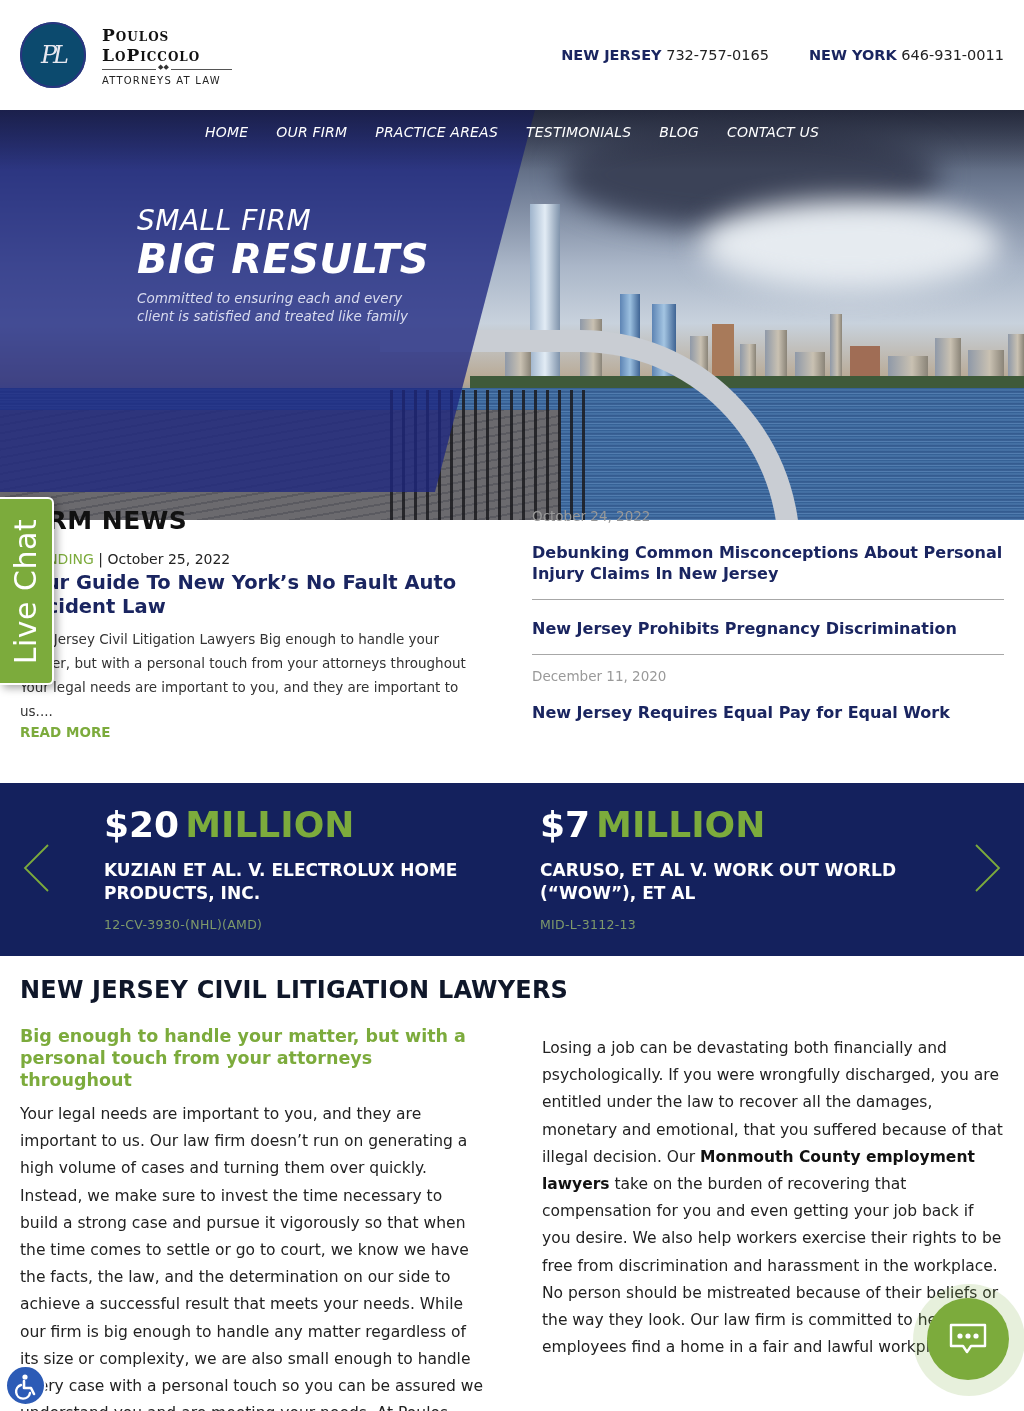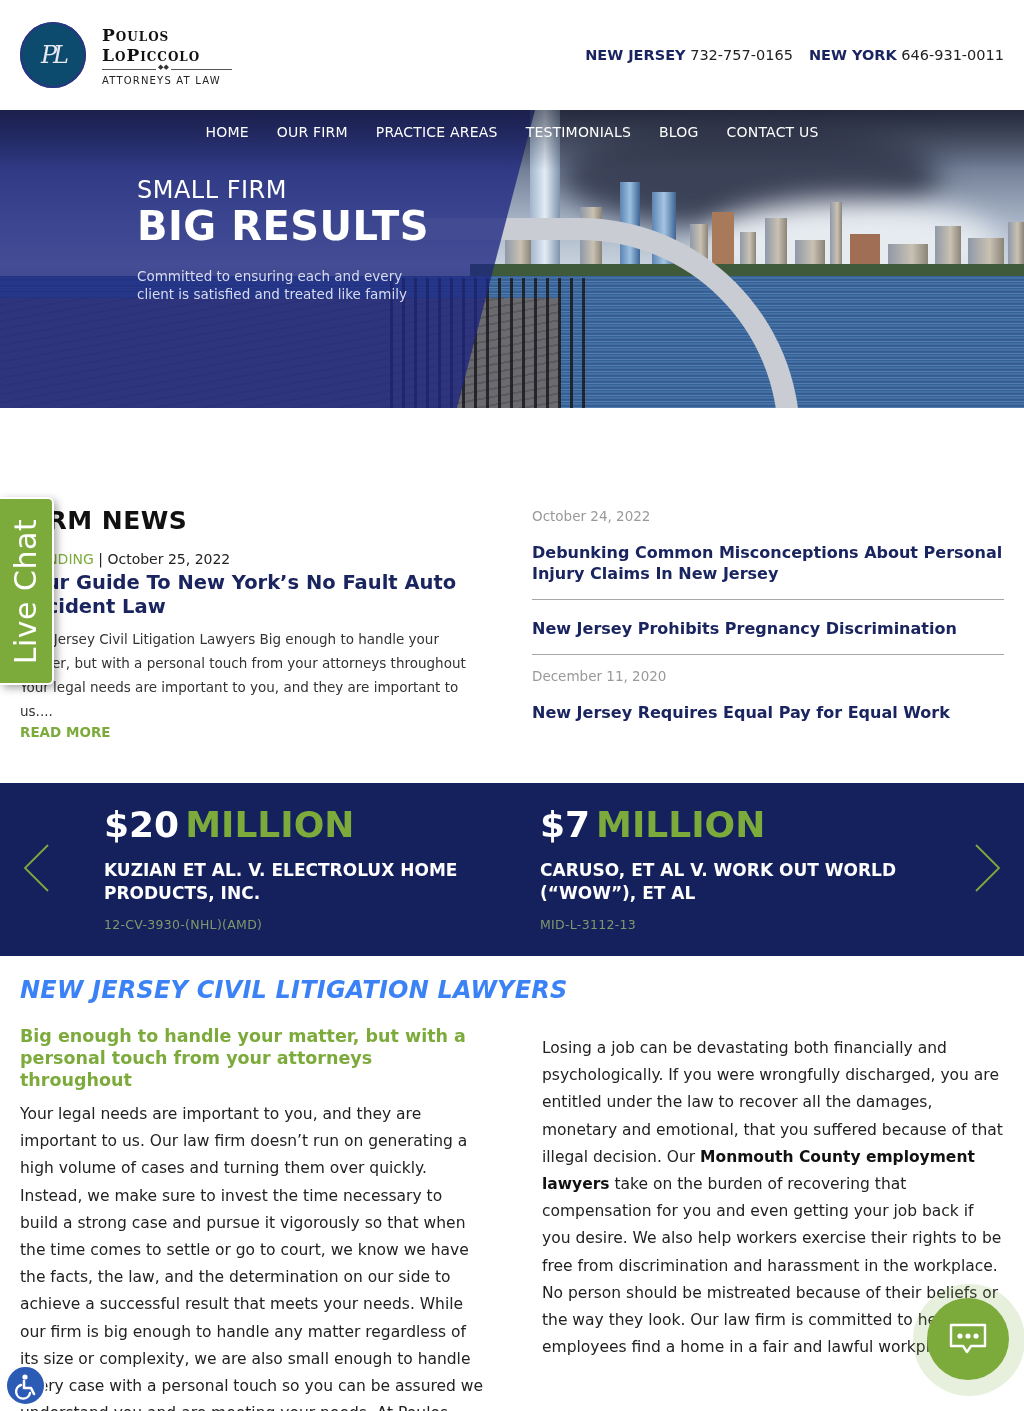--- a/index.html
+++ b/index.html
@@ -8,43 +8,43 @@
 
   
   .header { position: absolute; left: 0; top: 0; width: 1024px; height: 110px; background: #fff; }
   .logo { position: absolute; left: 20px; top: 22px; display: flex; align-items: center; }
   .logo-seal { width: 66px; height: 66px; border-radius: 50%; background: #0c4a6e; display: flex; align-items: center; justify-content: center; color: #e8e8f0; font-family: "DejaVu Serif", serif; font-style: italic; font-size: 24px; letter-spacing: -4px; box-shadow: inset 0 0 0 2px #2a3580; }
   .logo-text { margin-left: 16px; }
   .logo-name { font-family: "DejaVu Serif", serif; font-size: 17px; font-weight: bold; color: #111; line-height: 20px; font-variant: small-caps; letter-spacing: 1px; }
   .logo-rule { width: 130px; height: 1px; background: #555; margin: 4px 0 5px; position: relative; }
   .logo-rule::after { content: "\25C6\25C6"; position: absolute; left: 54px; top: -6px; font-size: 7px; color: #333; background: #fff; padding: 0 2px; }
   .logo-sub { font-family: "DejaVu Sans", sans-serif; font-size: 10px; letter-spacing: 1.2px; color: #222; }
-  .phones { position: absolute; right: 20px; top: 47px; font-size: 14.5px; display: flex; gap: 16px; }
+  .phones { position: absolute; right: 20px; top: 47px; font-size: 14.5px; display: flex; gap: 40px; }
   .phone-state { color: #1a2560; font-weight: bold; }
   .phone-num { color: #222; }
 
   
-  .hero { position: absolute; left: 0; top: 110px; width: 1024px; height: 298px; overflow: hidden;
-    background: linear-gradient(180deg, #3a4255 0%, #6d7a92 18%, #aab6c8 38%, #c8d2dd 52%, #b8a892 66%, #7b8ba0 72%, #3f6496 80%, #355a8a 100%); }
+  .hero { position: absolute; left: 0; top: 110px; width: 1024px; height: 410px; overflow: hidden;
+    background: linear-gradient(180deg, #3a4255 0%, #6d7a92 18%, #aab6c8 38%, #c8d2dd 52%, #b8a892 66%, #7b8ba0 72%, #3f6496 80%, #355a8a 100%); font-style: italic; }
   .sky-cloud { position: absolute; border-radius: 50%; filter: blur(14px); }
   .skyline { position: absolute; left: 0; bottom: 126px; width: 100%; height: 180px; }
   .bldg { position: absolute; bottom: 0; background: linear-gradient(90deg, #8f99a8, #c9c1b2 60%, #8a8478); }
   .water { position: absolute; left: 0; bottom: 0; width: 100%; height: 132px; background: repeating-linear-gradient(180deg, #2f5a8f 0px, #4b78ab 2px, #2d5387 4px, #5e8bbd 6px); }
   .rail { position: absolute; left: 380px; bottom: -40px; width: 420px; height: 230px; border: 22px solid #c9cdd3; border-left: none; border-bottom: none; border-radius: 0 220px 0 0; }
   .rail-bars { position: absolute; left: 390px; bottom: 0; width: 200px; height: 130px; background: repeating-linear-gradient(90deg, #1a1a1e 0 3px, transparent 3px 12px); opacity: .85; }
   .deck { position: absolute; left: 0; bottom: 0; width: 560px; height: 110px; background: repeating-linear-gradient(170deg, #6b6a6e 0 6px, #5a5a60 6px 8px); }
   .hero-overlay { position: absolute; left: 0; top: 0; width: 100%; height: 100%;
     background: rgba(30, 38, 128, .78); clip-path: polygon(0 0, 535px 0, 435px 382px, 0 382px); }
   .hero-topshade { position: absolute; left: 0; top: 0; width: 100%; height: 60px; background: linear-gradient(180deg, rgba(20,22,40,.55), rgba(20,22,40,0)); }
   .nav { position: absolute; left: 0; top: 14px; width: 100%; display: flex; justify-content: center; gap: 28px; padding-left: 0; }
   .nav-item { color: #fff; font-size: 14px; letter-spacing: .2px; cursor: pointer; }
   .hero-text { position: absolute; left: 137px; top: 66px; color: #fff; }
-  .hero-kicker { font-size: 24px; letter-spacing: .5px; }
+  .hero-kicker { font-size: 28px; letter-spacing: .5px; margin-top: 28px; }
   .hero-title { font-size: 40px; font-weight: bold; line-height: 44px; letter-spacing: .5px; }
-  .hero-sub { font-size: 13.5px; color: #d8dbee; line-height: 18px; margin-top: 19px; width: 300px; }
+  .hero-sub { font-size: 13.5px; color: #d8dbee; line-height: 18px; margin-top: 8px; width: 300px; }
 
   
   .news-left { position: absolute; left: 20px; top: 506px; width: 470px; }
   .news-heading { font-size: 25px; color: #111; letter-spacing: .5px; }
   .news-meta { margin-top: 16px; font-size: 14px; color: #222; }
   .news-cat { color: #7cab3c; }
   .news-title { margin-top: 4px; font-size: 19.5px; font-weight: bold; color: #1a2560; line-height: 24px; }
   .news-excerpt { margin-top: 8px; font-size: 13.5px; line-height: 24px; color: #333; }
   .news-more { font-size: 13.5px; font-weight: bold; color: #7cab3c; margin-top: 1px; cursor: pointer; }
 
@@ -67,21 +67,21 @@
   .result { position: absolute; top: 20px; width: 380px; text-align: left; }
   .result-1 { left: 104px; }
   .result-2 { left: 540px; }
   .result-amt { font-size: 36px; font-weight: bold; line-height: 44px; }
   .amt-num { color: #fff; }
   .amt-unit { color: #7cab3c; margin-left: 6px; }
   .result-case { margin-top: 12px; font-size: 17px; font-weight: bold; color: #fff; line-height: 23px; }
   .result-id { margin-top: 12px; font-size: 12.5px; color: #7f9a6a; letter-spacing: .3px; }
 
   
-  .content-title { position: absolute; left: 20px; top: 976px; font-size: 24px; font-weight: bold; color: #3b82f6; letter-spacing: .2px; font-style: italic; }
+  .content-title { position: absolute; left: 20px; top: 976px; font-size: 24px; font-weight: bold; color: #0f172a; letter-spacing: .2px; }
   .col { position: absolute; top: 1025px; }
   .col-left { left: 20px; width: 465px; }
   .col-right { left: 542px; width: 462px; }
   .col-head { font-size: 17.5px; font-weight: bold; color: #7cab3c; line-height: 22px; }
   .col-body { margin-top: 10px; font-size: 15.5px; line-height: 27.2px; color: #222; }
   .col-right .col-body { margin-top: 10px; }
   .col-body b { font-weight: bold; color: #111; }
 
   
   .chat-bubble { position: absolute; left: 913px; top: 1284px; width: 112px; height: 112px; border-radius: 50%; background: rgba(124,171,60,.18); cursor: pointer; }

